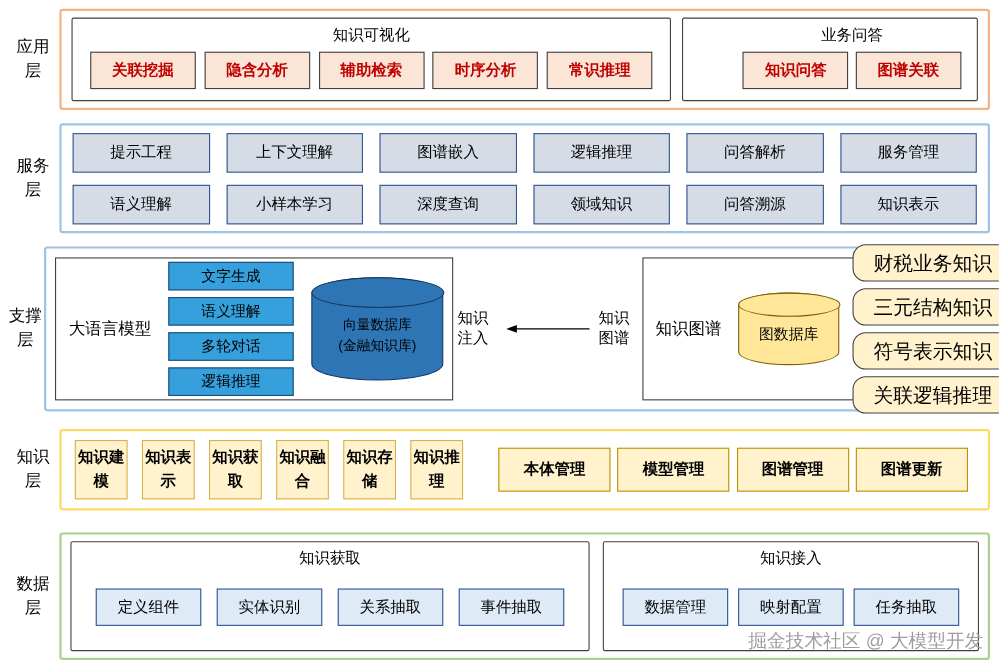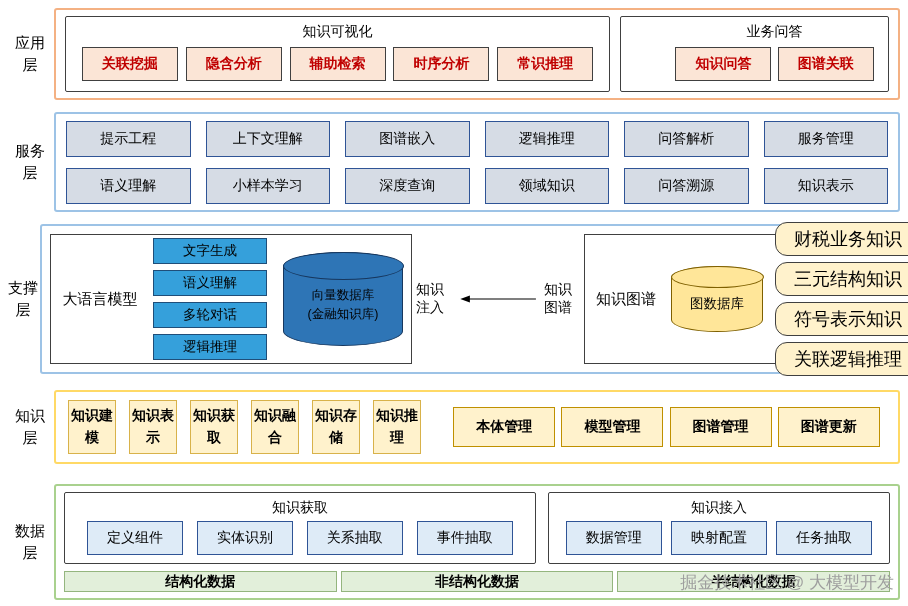--- a/index.html
+++ b/index.html
@@ -219,23 +219,18 @@
         </div>
         <div class="group access-group">
           <div class="group-title">知识接入</div>
           <div class="btn-row">
             <div class="data-btn">数据管理</div>
             <div class="data-btn">映射配置</div>
             <div class="data-btn">任务抽取</div>
           </div>
         </div>
       </div>
-      <div class="bar-row">
-        <div class="bar">结构化数据</div>
-        <div class="bar">非结构化数据</div>
-        <div class="bar">半结构化数据</div>
-      </div>
     </div>
   </div>
 
 </div>
 
 <div class="watermark">掘金技术社区 @ 大模型开发</div>
 
 </body></html>

